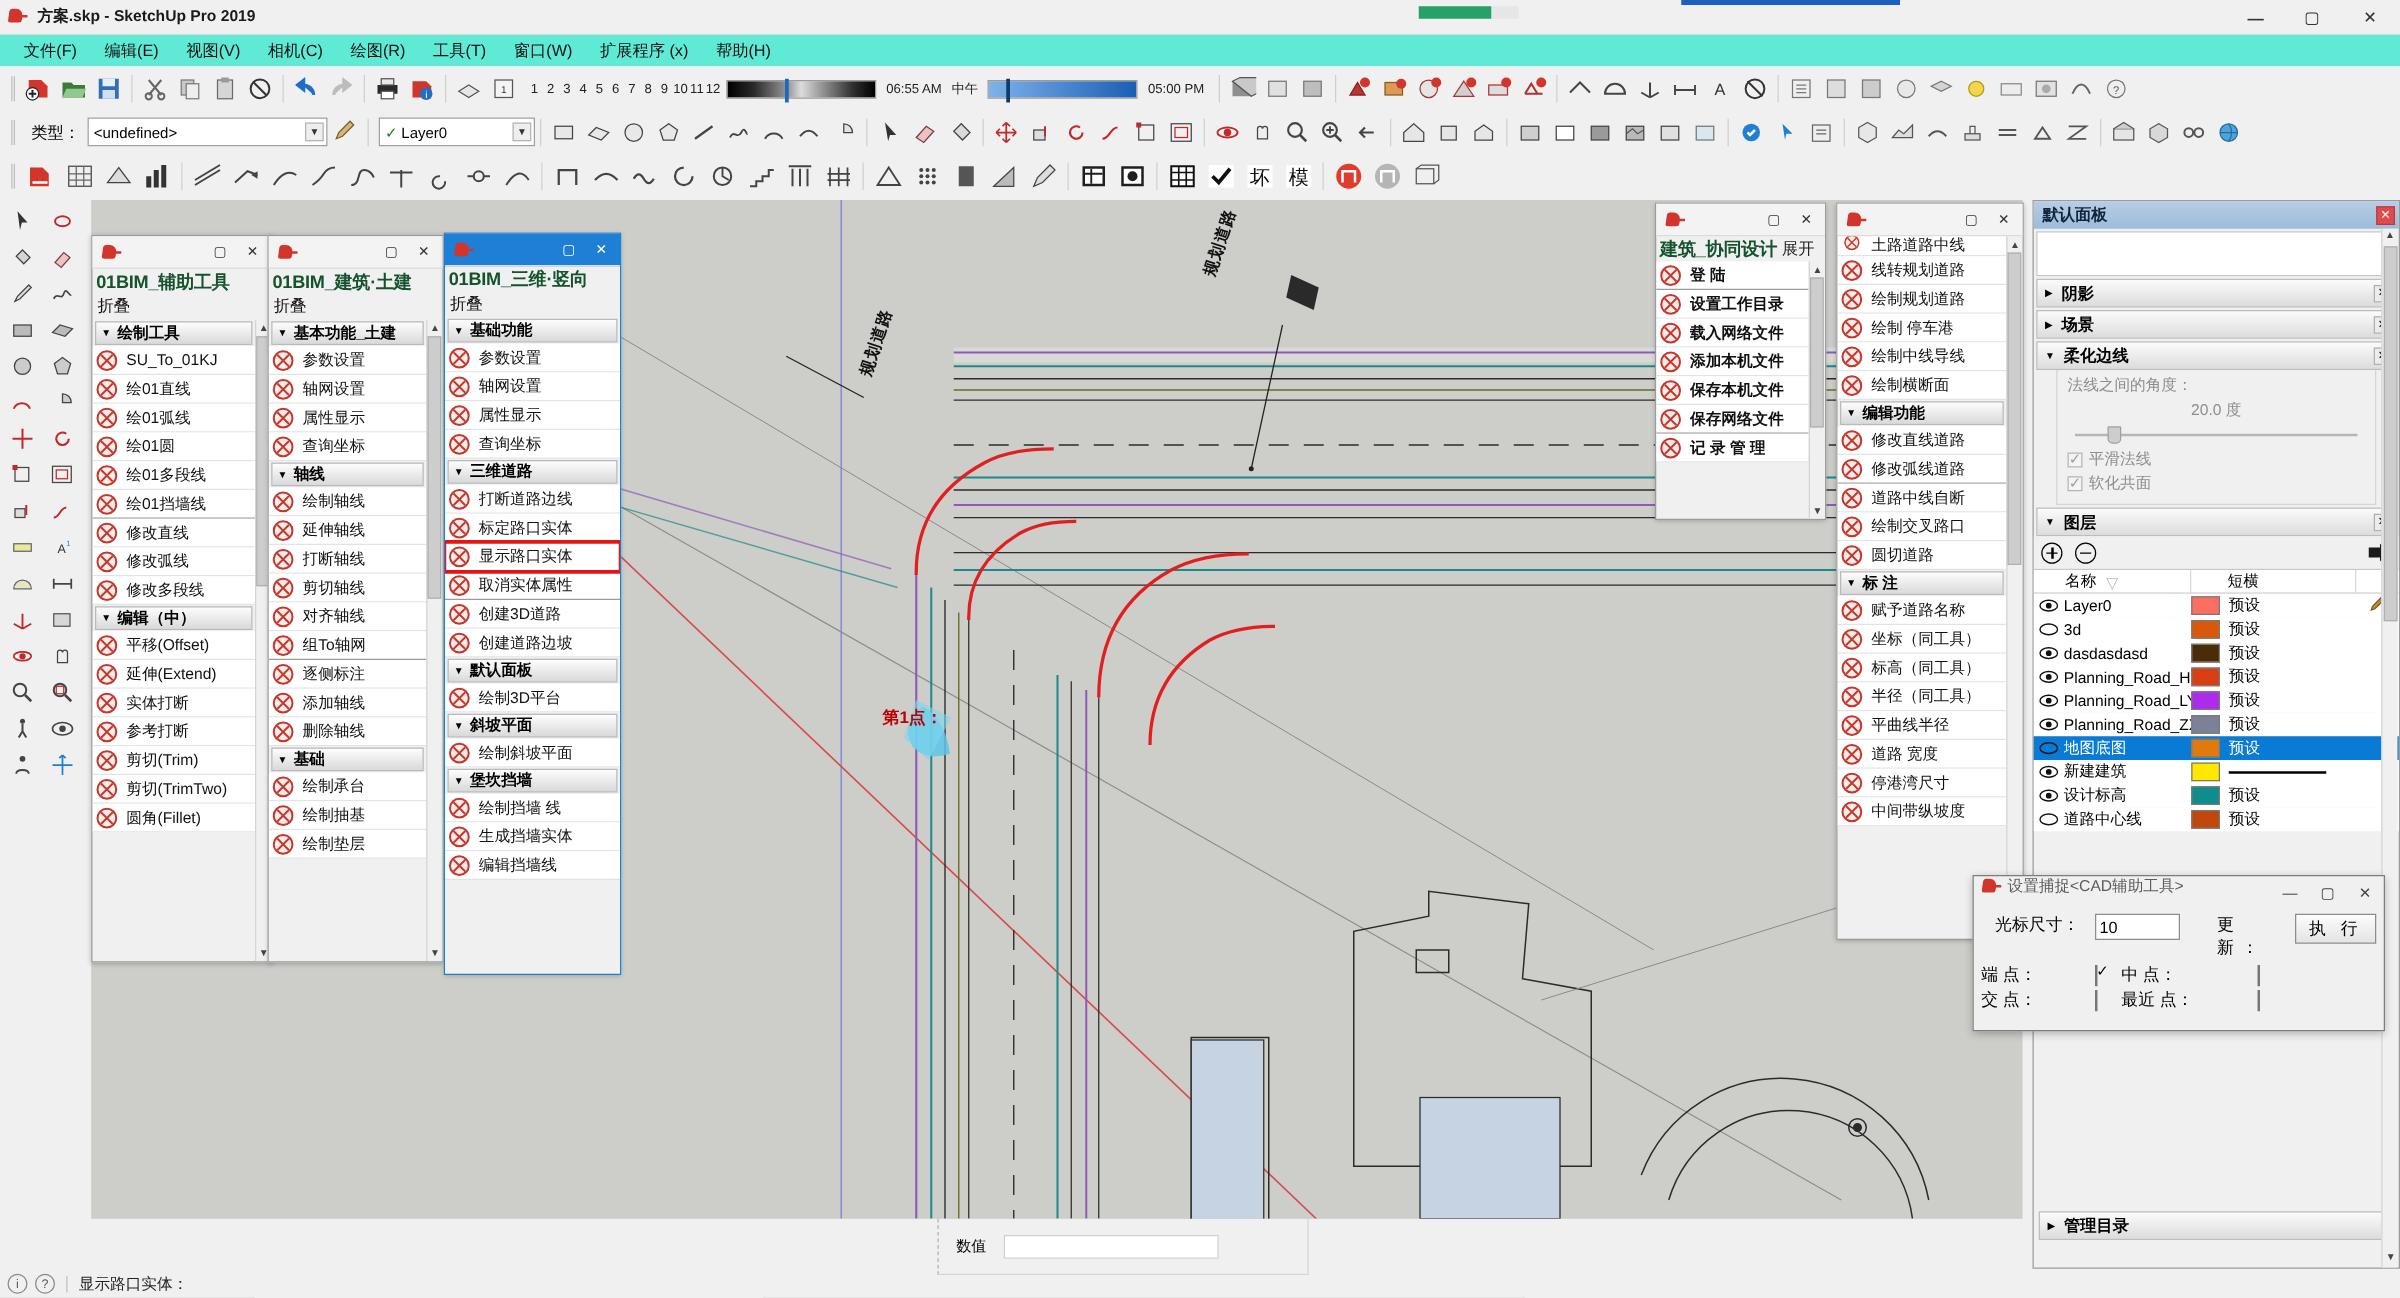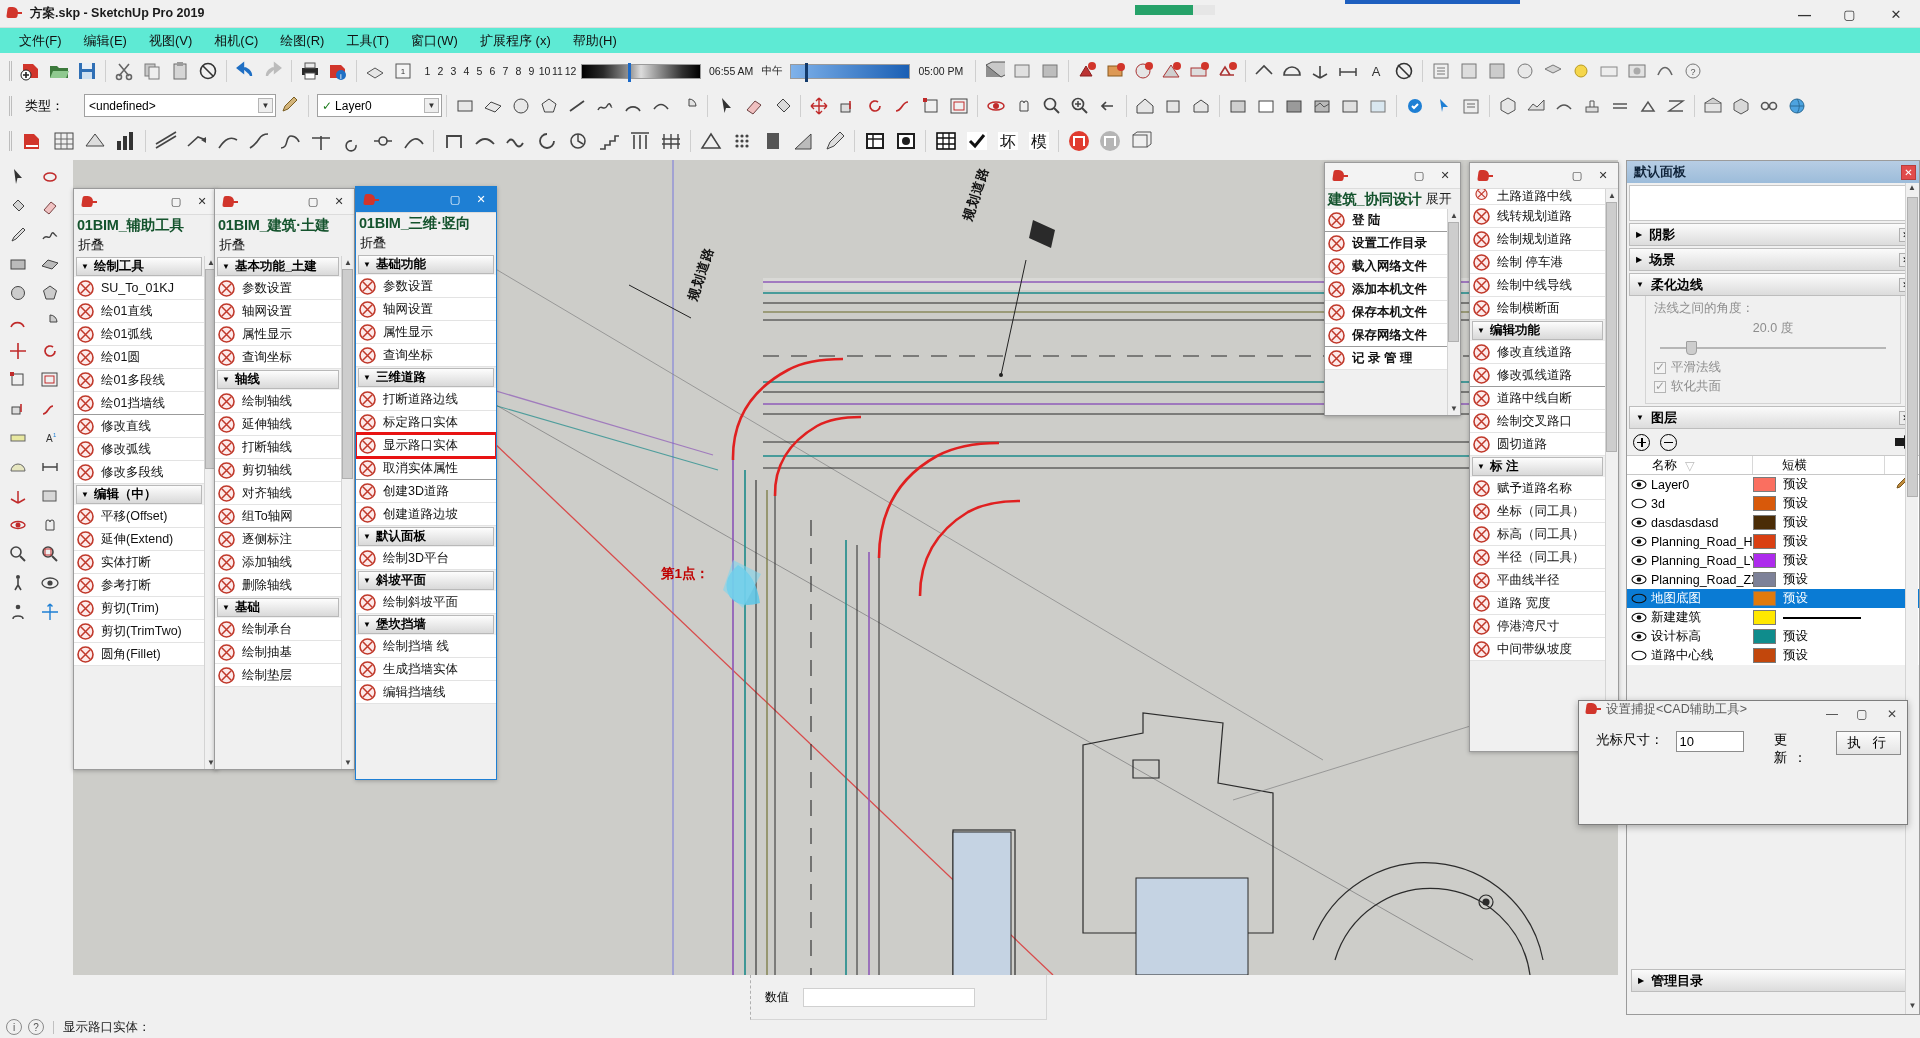--- a/index.html
+++ b/index.html
@@ -61,21 +61,21 @@
      position:relative; margin:0 4px; border:1px solid #9a9a9a;}
   .blue-slider i { position:absolute; top:-2px; width:3px; height:19px; background:#123a6b;}
   .timelabel { font-size:10.5px; padding:0 4px; }
 
   
   .combo { height:23px; border:1px solid #a0a0a0; background:#fff; display:flex; align-items:center;
      padding:0 4px; font-size:12px; position:relative; flex:none; }
   .combo .arrow { position:absolute; right:2px; top:3px; width:15px; height:15px;
      display:flex; align-items:center; justify-content:center; font-size:8px; color:#333;
      background:#eee; border:1px solid #b5b5b5;}
-  .lbl-type { font-size:13px; padding:0 20px 0 8px; flex:none;}
+  .lbl-type { font-size:13px; padding:0 6px 0 8px; flex:none;}
 
   
   .viewport { position:absolute; left:73px; top:160px; width:1545px; height:815px;
      background:#cfcfcb; overflow:hidden; }
 
   
   .panel { position:absolute; background:#f0f0f0; border:1px solid #9b9b9b;
      box-shadow:0 1px 4px rgba(0,0,0,.25); display:flex; flex-direction:column;}
   .p-title { height:26px; display:flex; align-items:center; padding:0 2px;
      background:#f3f3f3; border-bottom:1px solid #dcdcdc; flex:none;}
@@ -1219,21 +1219,21 @@
       <g fill="none" stroke="#2b2b2b" stroke-width="1.2">
         <path d="M1240 780 a120 120 0 01 230 20"></path>
         <path d="M1262 800 a100 100 0 01 195 15"></path>
         <circle cx="1413" cy="742" r="7"></circle>
         <circle cx="1413" cy="742" r="3" fill="#2b2b2b"></circle>
       </g>
       <path d="M1160 640 L1545 520" stroke="#8a8a8a" stroke-width="0.8"></path>
     </svg>
     <div class="vlabel" style="left:875px; top:25px; transform:rotate(-72deg); font-weight:bold; letter-spacing:1px;">规划道路</div>
     <div class="vlabel" style="left:600px; top:105px; transform:rotate(-72deg); font-weight:bold; letter-spacing:1px;">规划道路</div>
-    <div class="redpt" style="left:588px; top:405px">第1点：</div>
+    <div class="redpt" style="left:633px; top:405px">第1点：</div>
 
   </div>
 
   <div class="panel" style="left:73px; top:188px; width:145px; height:582px">
     <div class="p-title">
       <div class="sulogo"></div>
       <div class="sp"></div>
       <div class="pt-btn">▢</div>
       <div class="pt-btn">✕</div>
     </div>
@@ -2089,20 +2089,31 @@
       <span class="b">—</span>
       <span class="b">▢</span>
       <span class="b">✕</span>
     </div>
     <div class="snap-r1">
       <span class="snap-lbl">光标尺寸：</span>
       <span class="snap-in">10</span>
       <span class="snap-up">更    新：</span>
       <span class="exec">执  行</span>
     </div>
+    <div class="snap-grid">
+      <span>端    点：</span>
+      <span style="text-align:center"><span class="ckbox dark on"></span></span>
+      <span>中    点：</span>
+      <span style="text-align:center"><span class="ckbox dark"></span></span>
+
+      <span>交    点：</span>
+      <span style="text-align:center"><span class="ckbox dark"></span></span>
+      <span>最近  点：</span>
+      <span style="text-align:center"><span class="ckbox dark"></span></span>
+    </div>
   </div>
 
   <div class="vcb">
     <span class="vcb-lbl">数值</span>
     <span class="vcb-in"></span>
   </div>
 
   <div class="statusbar">
     <span class="sb-ic">i</span>
     <span class="sb-ic">?</span>

